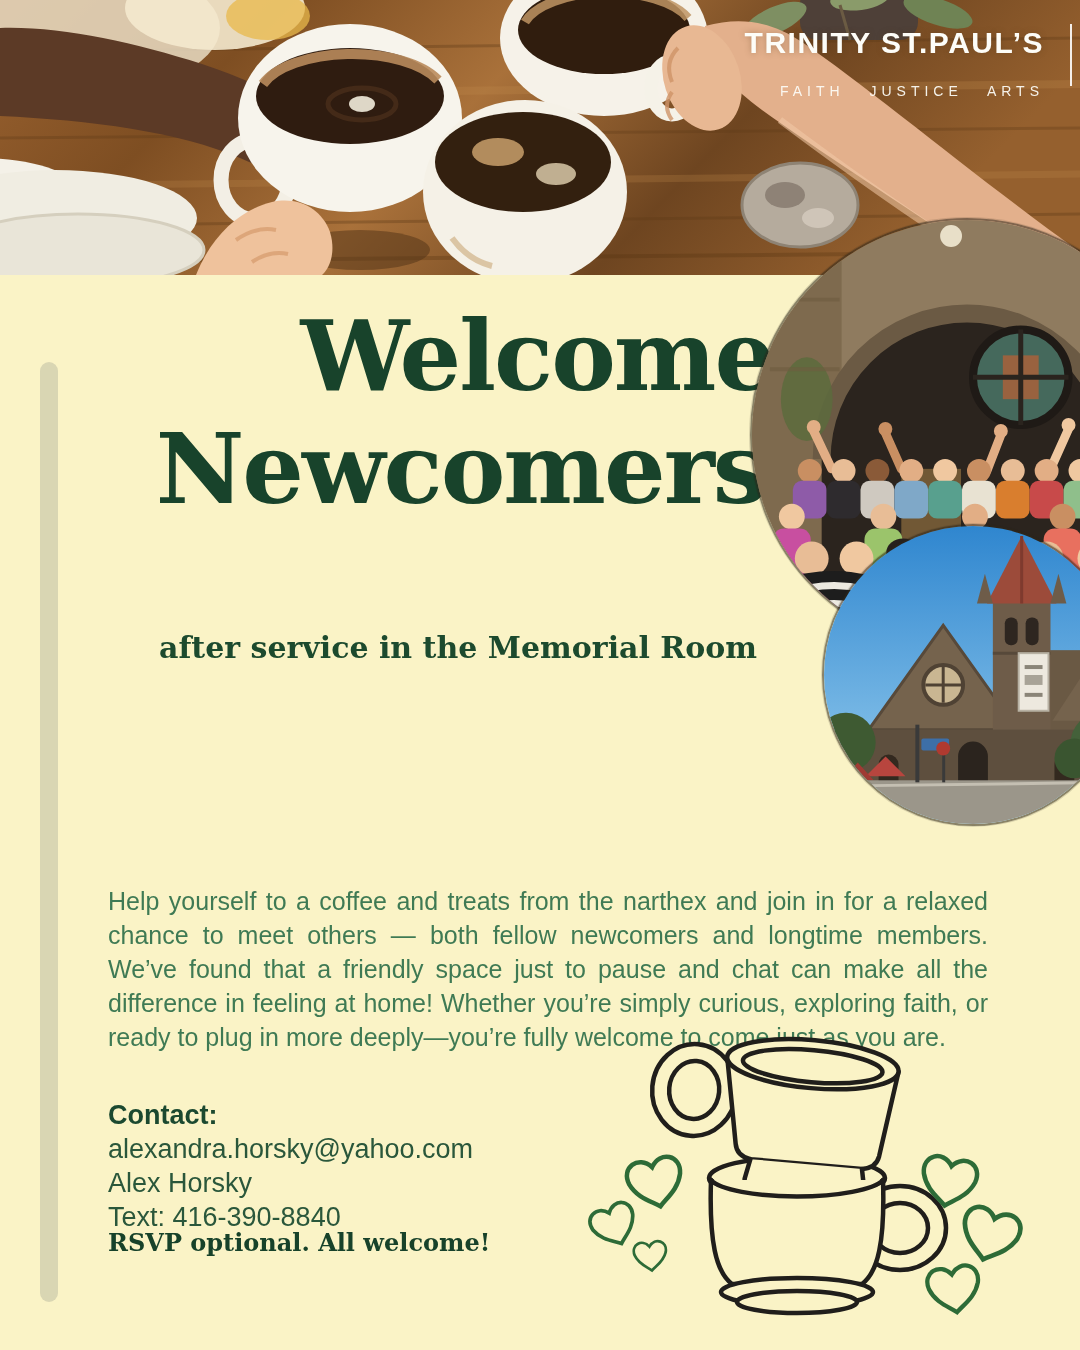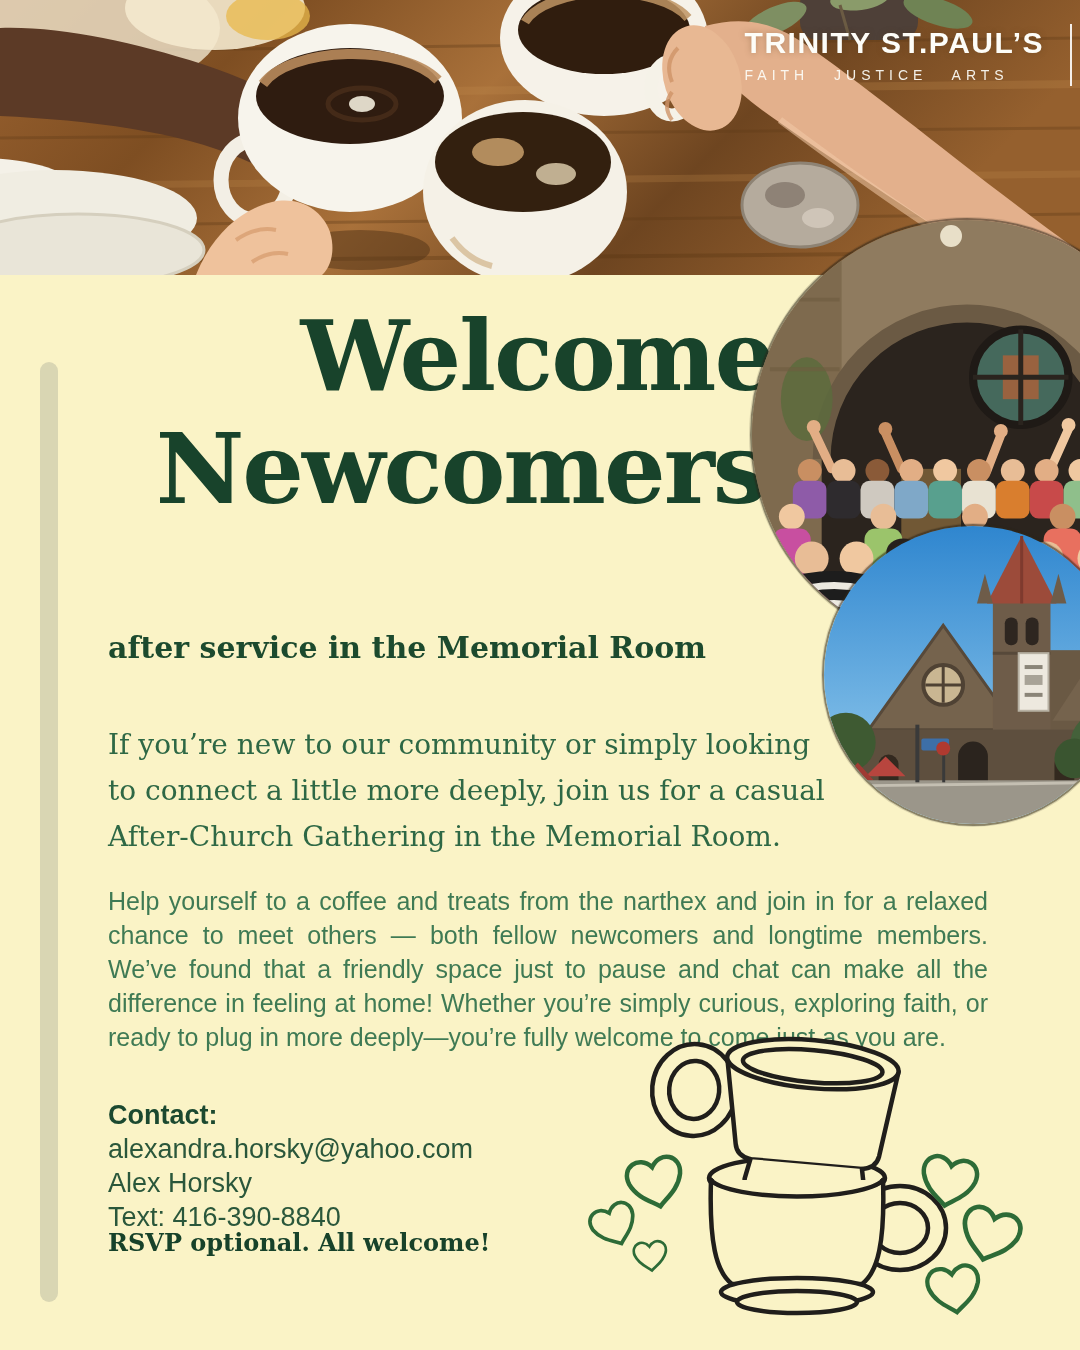--- a/index.html
+++ b/index.html
@@ -5,30 +5,30 @@
   * { margin:0; padding:0; box-sizing:border-box; }
   body { background:#555; font-family:"Liberation Sans", sans-serif; }
   .page{
     position:relative; width:1080px; height:1350px; margin:0 auto;
     background:#FAF3C6; overflow:hidden;
   }
   
   .banner{ position:absolute; left:0; top:0; width:1080px; height:275px; }
   .banner svg{ display:block; }
   .logo{
-    position:absolute; top:26px; right:36px; text-align:left; color:#FDFDF8;
+    position:absolute; top:26px; right:36px; text-align:right; color:#FDFDF8;
     z-index:5;
   }
   .logo .logo-title{
     font-size:30px; font-weight:bold; letter-spacing:1.5px;
     font-family:"Liberation Sans", sans-serif;
     text-shadow:0 0 6px rgba(90,60,30,.35);
   }
   .logo .logo-tagline{
-    margin-top:7px; font-size:14px; letter-spacing:5px; word-spacing:16px;
+    margin-top:23px; font-size:14px; letter-spacing:5px; word-spacing:16px;
     opacity:.93;
   }
   .logo-rule{
     position:absolute; top:24px; right:8px; width:2px; height:62px;
     background:rgba(255,255,255,.9); z-index:5;
   }
   
   .circle{
     position:absolute; border-radius:50%; overflow:hidden;
     border:2px solid rgba(45,38,26,.55);
@@ -48,21 +48,21 @@
     position:absolute; left:106px; top:300px; width:700px;
     font-size:97px; line-height:1.16; font-weight:bold; letter-spacing:-2px;
     color:#18432B; white-space:pre-line;text-align:right;
   }
   .event-date{
     position:absolute; left:108px; top:556px; width:760px;
     font-size:50px; font-weight:bold; color:#1C4A2E;
   }
   .event-location{
     position:absolute; left:108px; top:630px; width:700px;
-    font-size:30px; font-weight:bold; color:#1C4A2E;
+    font-size:30px; font-weight:bold; color:#1C4A2E;text-align:center;
   }
   .intro{
     position:absolute; left:108px; top:722px; width:760px;
     font-size:28px; line-height:46px; color:#2E6845; white-space:pre-line;
   }
   .body-par{
     position:absolute; left:108px; top:884px; width:880px;
     font-size:25px; line-height:34px; color:#3F7A54; text-align:justify;
   }
   .contact{ position:absolute; left:108px; top:1070px; width:460px;
@@ -321,23 +321,20 @@
     </svg>
   </div>
 
   <div class="accent-bar"></div>
 
   <h1 class="headline serif">Welcome,
 Newcomers!</h1>
 
   <div class="event-location serif">after service in the Memorial Room</div>
 
-  <p class="intro serif">If you’re new to our community or simply looking
-to connect a little more deeply, join us for a casual
-After-Church Gathering in the Memorial Room.</p>
 
   <p class="body-par">Help yourself to a coffee and treats from the narthex and join in for a relaxed chance to meet others — both fellow newcomers and longtime members. We’ve found that a friendly space just to pause and chat can make all the difference in feeling at home! Whether you’re simply curious, exploring faith, or ready to plug in more deeply—you’re fully welcome to come just as you are.</p>
 
   <div class="contact">
     <div class="contact-label">Contact:</div>
     <div>alexandra.horsky@yahoo.com</div>
     <div>Alex Horsky</div>
     <div>Text: 416-390-8840</div>
   </div>
 

